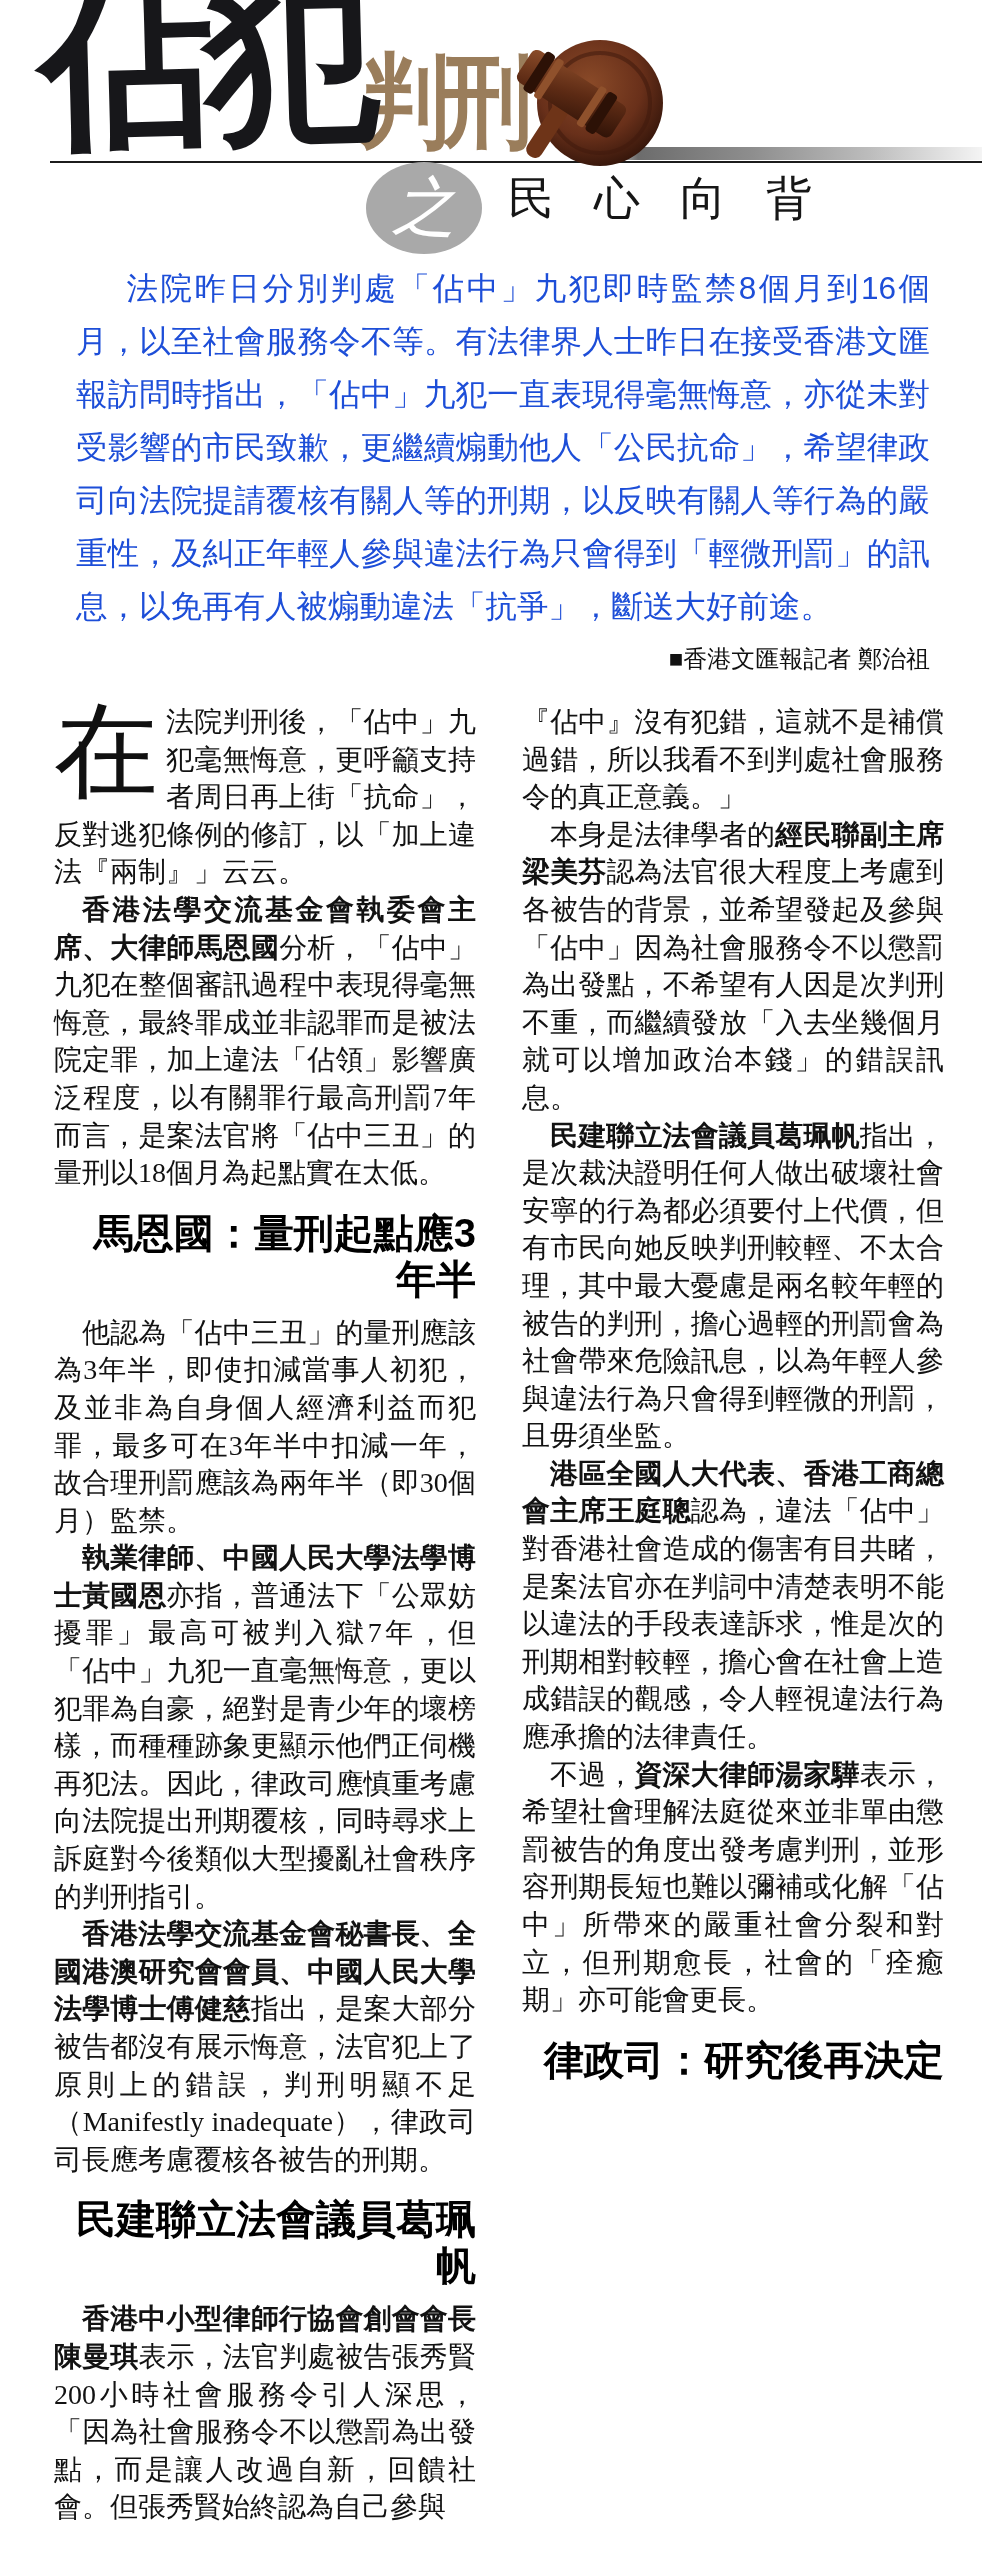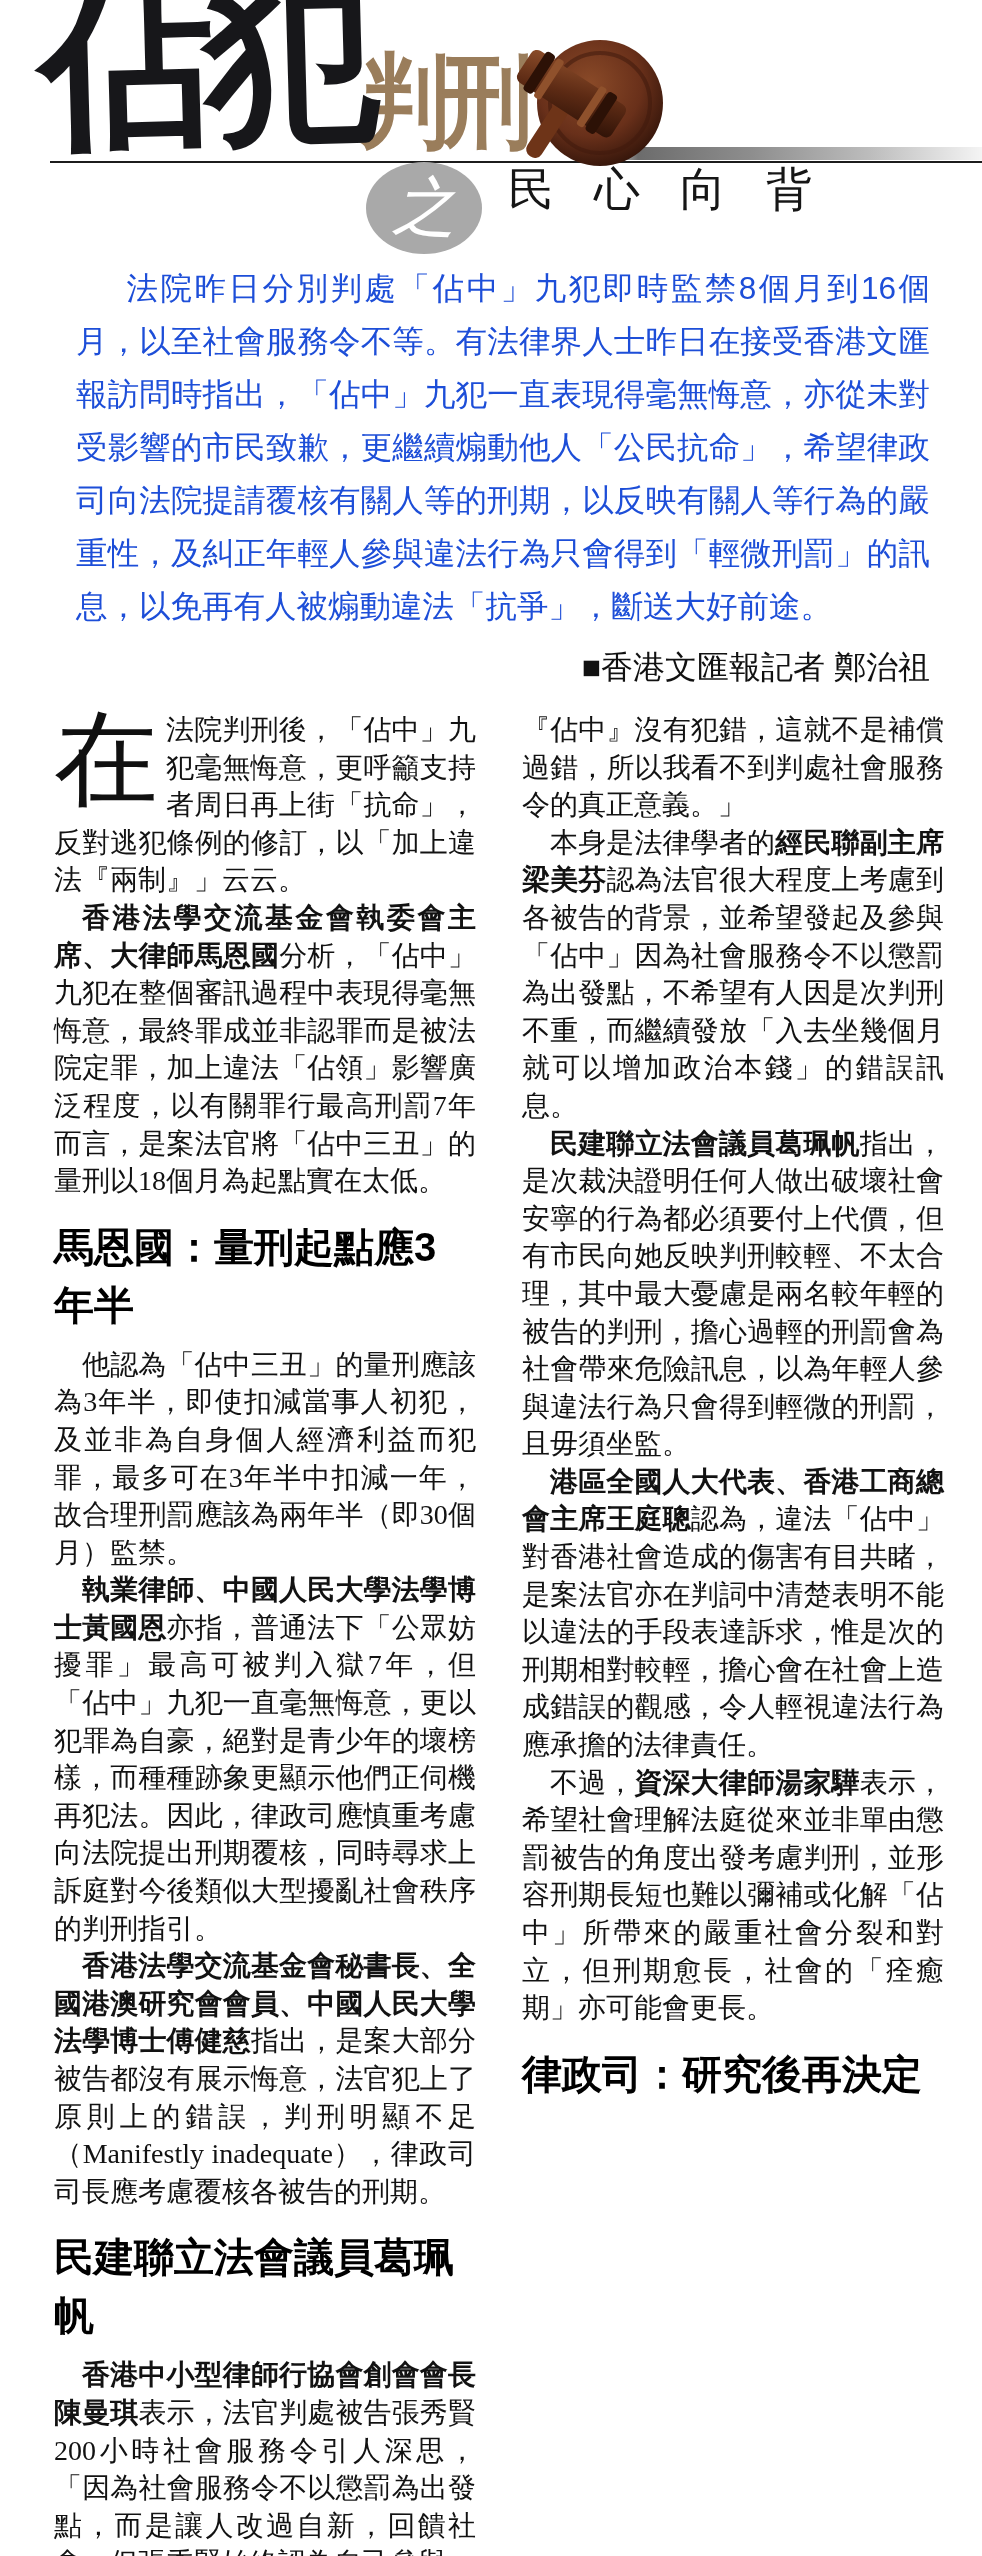--- a/index.html
+++ b/index.html
@@ -16,38 +16,38 @@
           transform:scaleX(0.88);transform-origin:left top;
           font-family:"Liberation Sans","DejaVu Sans",sans-serif;}
   .gavel{position:absolute;left:503px;top:26px;width:172px;height:162px;z-index:5;}
   .rule{position:absolute;left:50px;right:0;top:161px;height:2px;background:#1c1c1c;z-index:2;}
   .gradbar{position:absolute;left:612px;top:147px;width:370px;height:13px;z-index:1;
           background:linear-gradient(90deg,#d8d8d8 0%,#6c6c6c 7%,#8e8e8e 38%,#bdbdbd 70%,#f4f4f4 100%);}
   .zcircle{position:absolute;left:366px;top:162px;width:116px;height:92px;border-radius:50%;
           background:#a9a9a9;z-index:3;display:flex;align-items:center;justify-content:center;}
   .zchar{color:#ffffff;font-size:64px;line-height:1;font-style:italic;
          font-family:"Liberation Serif","DejaVu Serif",serif;}
-  .series{position:absolute;left:508px;top:162px;font-size:46px;line-height:1.2;
+  .series{position:absolute;left:508px;top:171px;font-size:46px;line-height:1.2;
           letter-spacing:40px;color:#161616;white-space:nowrap;z-index:3;}
 
   
   .lede{margin:16px 52px 0 76px;font-size:31.5px;line-height:53px;text-align:justify;
         text-indent:1.6em;color:#1d4ed8;
         font-family:"Liberation Sans","DejaVu Sans",sans-serif;}
-  .byline{margin:16px 52px 0 0;text-align:right;font-size:32px;line-height:36px;color:#111;
+  .byline{margin:8px 52px 0 0;text-align:right;font-size:24px;line-height:36px;color:#111;
         font-family:"Liberation Sans","DejaVu Sans",sans-serif;}
 
   
   .columns{display:flex;gap:46px;margin:26px 38px 0 54px;}
   .col{width:423px;font-size:28px;line-height:37.6px;text-align:justify;color:#121212;}
   .col p{margin:0;text-indent:1em;}
   .col p.noindent{text-indent:0;}
   .dropcap{float:left;font-size:104px;line-height:86px;margin:6px 8px 0 0;color:#101010;}
   .subhead{font-family:"Liberation Sans","DejaVu Sans",sans-serif;font-weight:bold;
-           font-size:40px;line-height:58px;text-align:left;text-indent:0;
+           font-size:40px;line-height:46px;text-align:right;text-indent:0;
            margin:18px 0 12px;color:#000;letter-spacing:0;}
   .bname{font-family:"Liberation Sans","DejaVu Sans",sans-serif;font-weight:bold;}
 </style>
 </head>
 <body>
 
 <div class="page">
 
   <div class="masthead">
     <div class="callig">佔犯</div>

